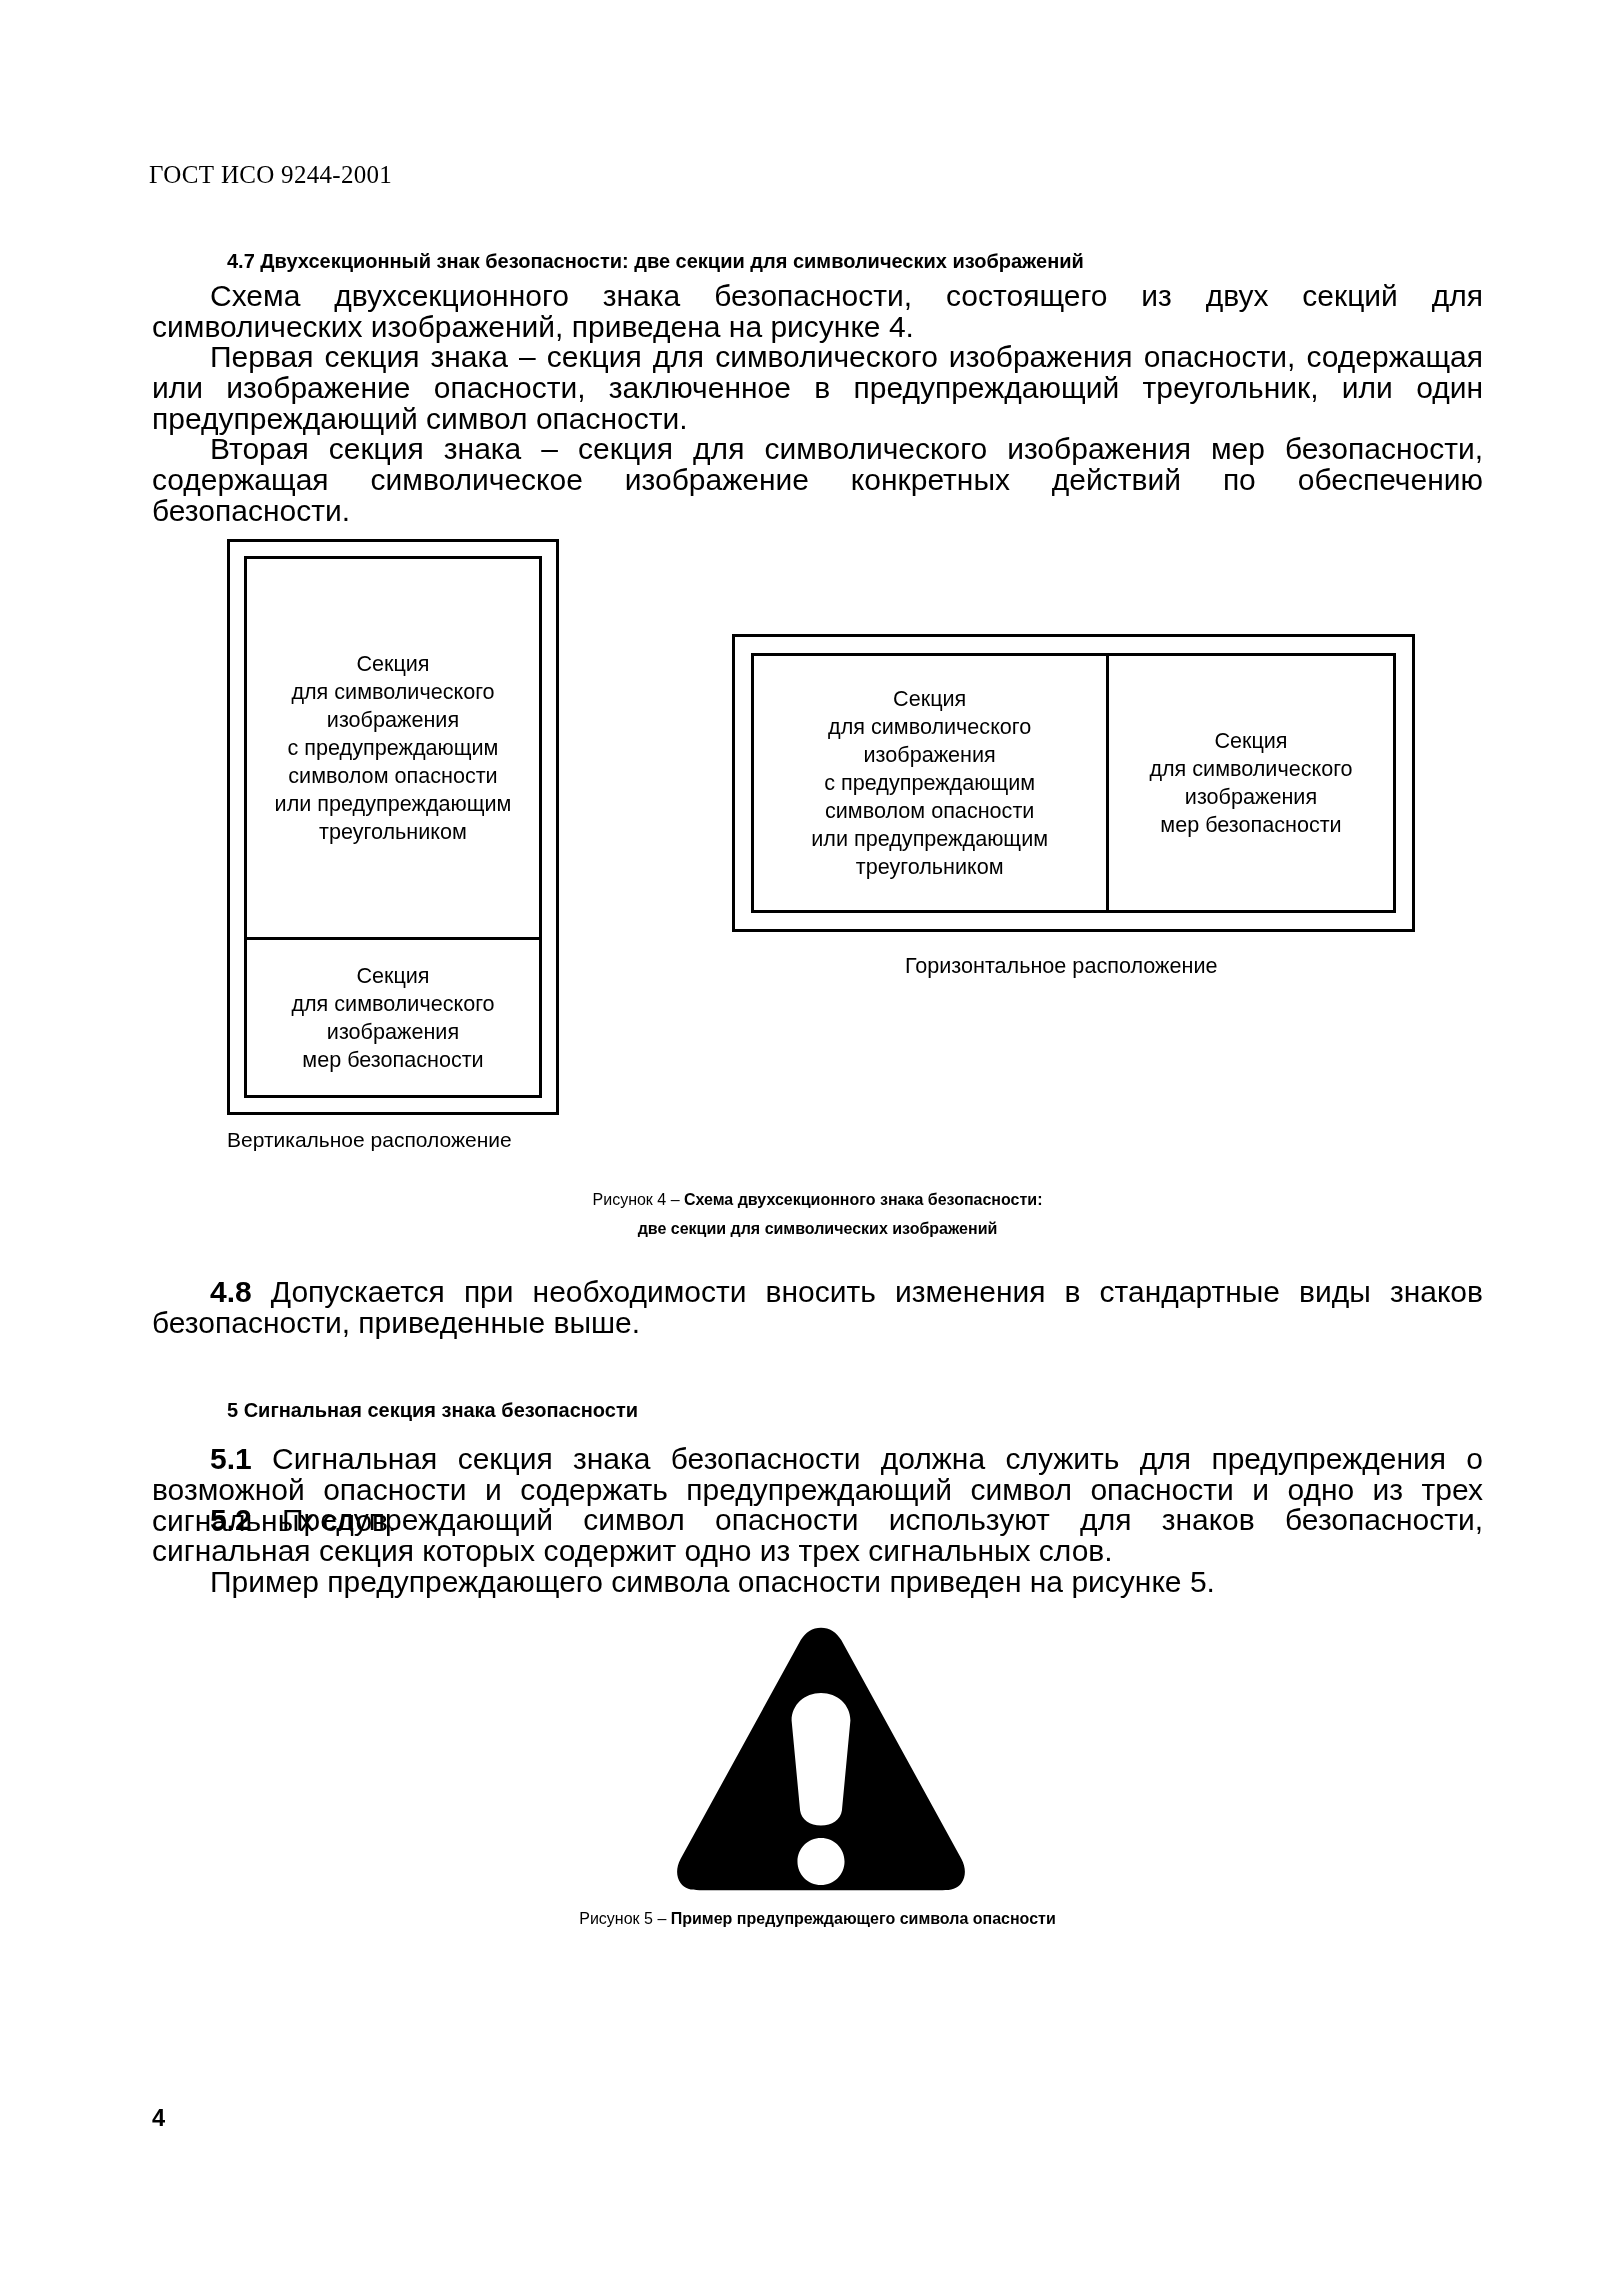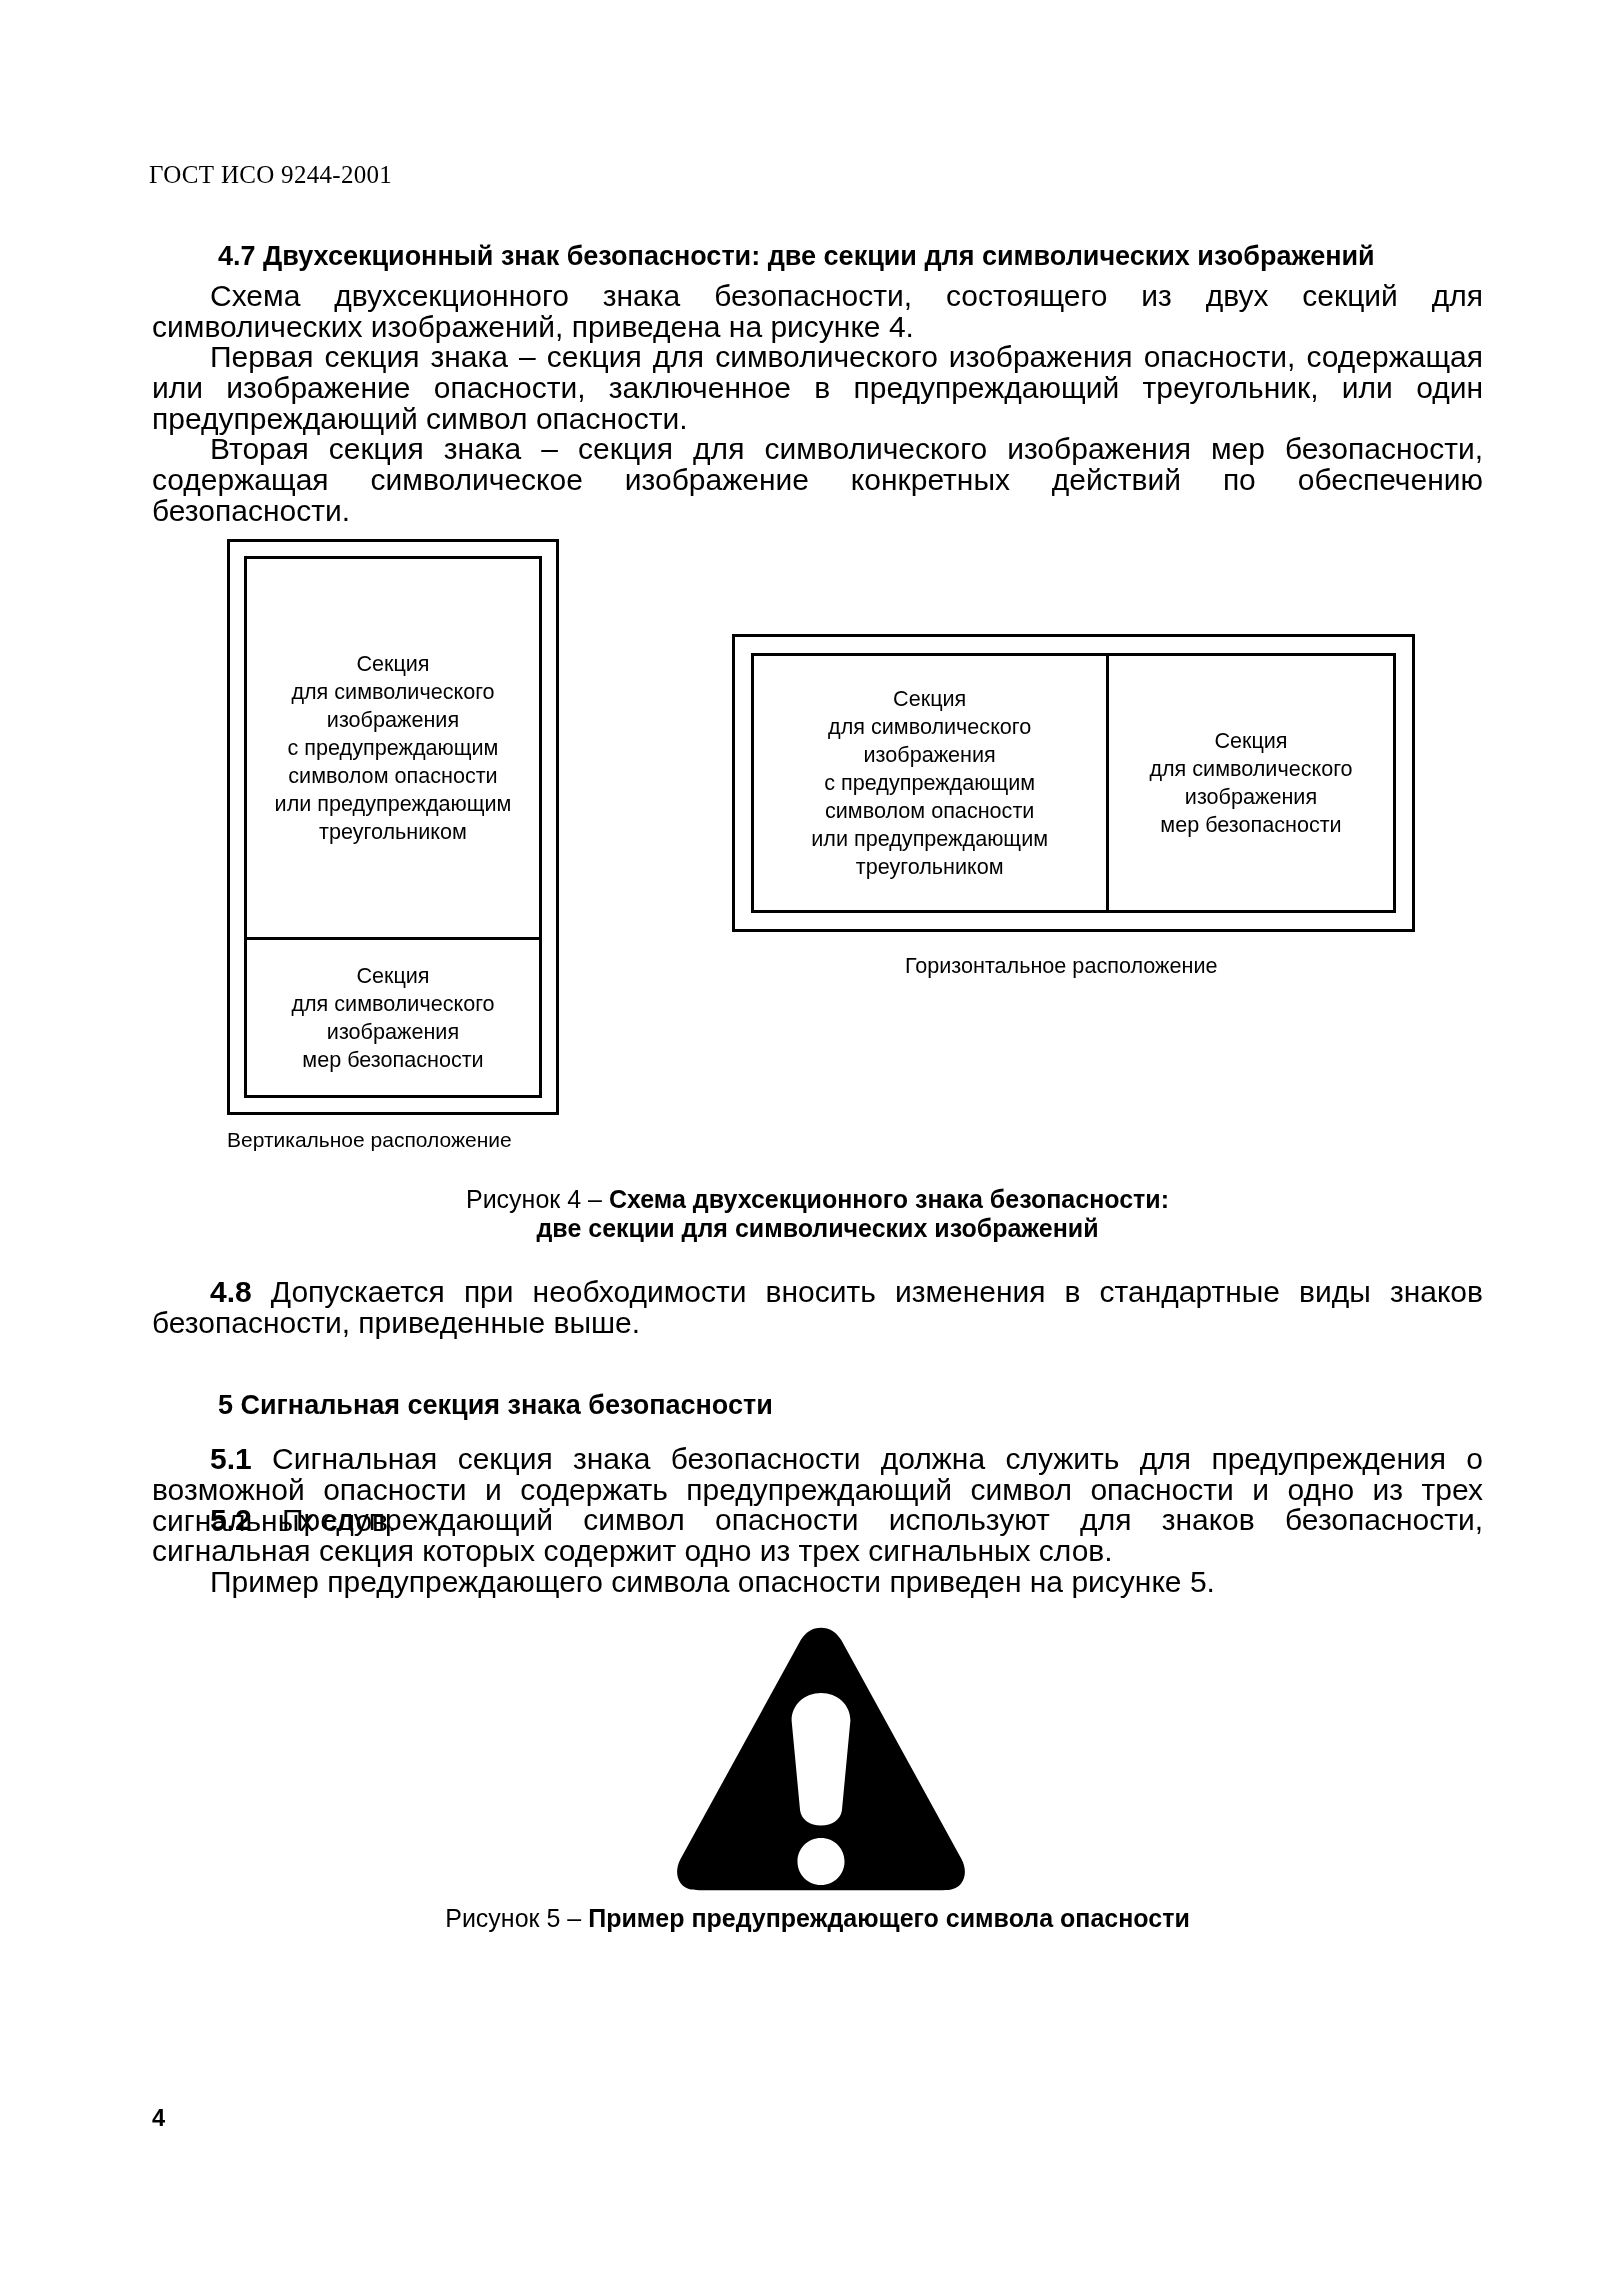--- a/index.html
+++ b/index.html
@@ -35,22 +35,22 @@
   }
 
   
   .col {
     position: absolute;
     left: 152px;
     width: 1331px;
   }
 
   h3.sec-head {
-    margin: 8px;
-    font-size: 27px;
+    margin: 17px;
+    font-size: 20px;
     font-weight: bold;
     line-height: 1.3;
     text-indent: 58px;
   }
 
   p.body {
     margin: 0;
     font-size: 30px;
     line-height: 31px;
     text-align: justify;
@@ -156,21 +156,21 @@
     white-space: nowrap;
     margin-left: 28px;
   }
 
   
   .fig-caption {
     position: absolute;
     width: 1331px;
     left: 152px;
     text-align: center;
-    font-size: 25px;
+    font-size: 16px;
     line-height: 29px;
   }
   .fig-caption .fc-bold { font-weight: bold; }
 
   #fig4-caption { top: 1169px; }
   #fig5-caption { top: 1888px; }
 
   
   .warn-wrap {
     position: absolute;

